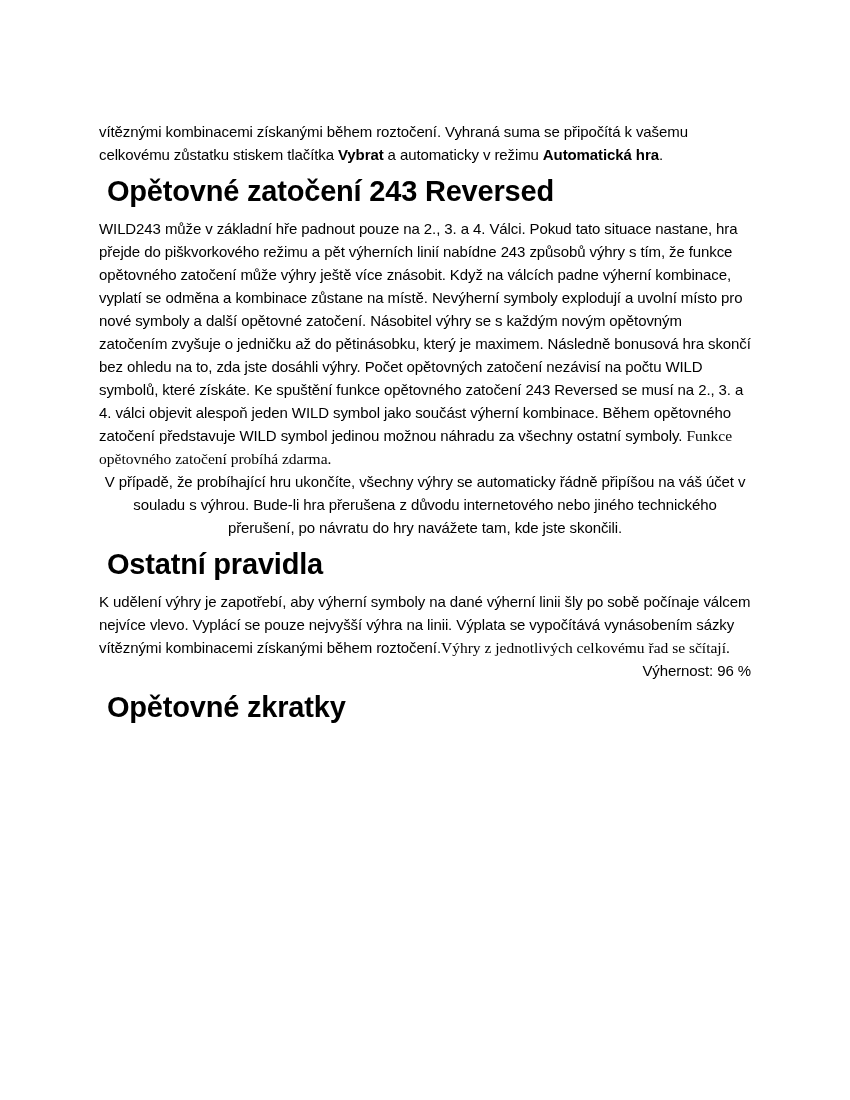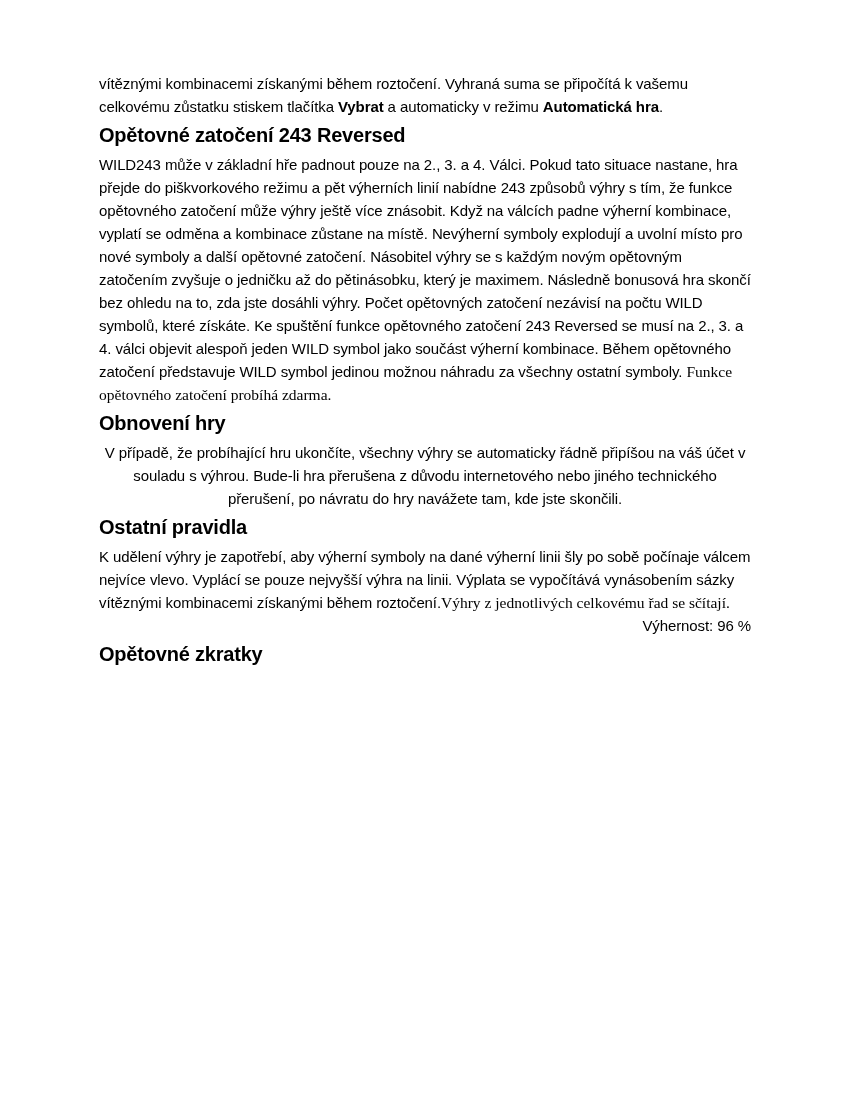--- a/index.html
+++ b/index.html
@@ -5,37 +5,37 @@
   html, body {
     margin: 0;
     padding: 0;
     background: #ffffff;
   }
   .page {
     position: relative;
     width: 850px;
     height: 1100px;
     box-sizing: border-box;
-    padding: 72px 99px 0 99px;
+    padding: 120px 99px 0 99px;
     background: #ffffff;
     color: #000000;
     font-family: "Liberation Sans", "DejaVu Sans", sans-serif;
     font-size: 15px;
     line-height: 23px;
     letter-spacing: -0.1px;
     overflow: hidden;
   }
   p.body-par {
     margin: 0;
     padding: 0;
   }
   h1.doc-heading {
-    margin: 0;
+    margin: 8px;
     padding: 0;
-    font-size: 20px;
+    font-size: 29px;
     line-height: 35px;
     font-weight: bold;
     letter-spacing: -0.2px;
     font-family: "Liberation Sans", "DejaVu Sans", sans-serif;
   }
   .bold-run { font-weight: bold; }
   .serif-run {
     font-family: "Liberation Serif", "DejaVu Serif", serif;
     font-size: 15.5px;
     letter-spacing: 0;
@@ -54,21 +54,20 @@
 <body>
 
 <div class="page">
 
   <p class="body-par mt-intro"><span>vítěznými kombinacemi získanými během roztočení. Vyhraná suma se připočítá k vašemu celkovému zůstatku stiskem tlačítka </span><span class="bold-run">Vybrat</span><span> a automaticky v režimu </span><span class="bold-run">Automatická hra</span><span>.</span></p>
 
   <h1 class="doc-heading mt-h-respin">Opětovné zatočení 243 Reversed</h1>
 
   <p class="body-par mt-p-respin"><span>WILD243 může v základní hře padnout pouze na 2., 3. a 4. Válci. Pokud tato situace nastane, hra přejde do piškvorkového režimu a pět výherních linií nabídne 243 způsobů výhry s tím, že funkce opětovného zatočení může výhry ještě více znásobit. Když na válcích padne výherní kombinace, vyplatí se odměna a kombinace zůstane na místě. Nevýherní symboly explodují a uvolní místo pro nové symboly a další opětovné zatočení. Násobitel výhry se s každým novým opětovným zatočením zvyšuje o jedničku až do pětinásobku, který je maximem. Následně bonusová hra skončí bez ohledu na to, zda jste dosáhli výhry. Počet opětovných zatočení nezávisí na počtu WILD symbolů, které získáte. Ke spuštění funkce opětovného zatočení 243 Reversed se musí na 2., 3. a 4. válci objevit alespoň jeden WILD symbol jako součást výherní kombinace. Během opětovného zatočení představuje WILD symbol jedinou možnou náhradu za všechny ostatní symboly. </span><span class="serif-run">Funkce opětovného zatočení probíhá zdarma.</span></p>
 
-  <h1 class="doc-heading mt-h-resume">Obnovení hry</h1>
 
   <p class="body-par mt-p-resume"><span>V případě, že probíhající hru ukončíte, všechny výhry se automaticky řádně připíšou na váš účet v souladu s výhrou. Bude-li hra přerušena z důvodu internetového nebo jiného technického přerušení, po návratu do hry navážete tam, kde jste skončili.</span></p>
 
   <h1 class="doc-heading mt-h-other">Ostatní pravidla</h1>
 
   <p class="body-par mt-p-other"><span>K udělení výhry je zapotřebí, aby výherní symboly na dané výherní linii šly po sobě počínaje válcem nejvíce vlevo. Vyplácí se pouze nejvyšší výhra na linii. Výplata se vypočítává vynásobením sázky vítěznými kombinacemi získanými během roztočení.</span><span class="serif-run">Výhry z jednotlivých celkovému řad se sčítají.</span></p>
 
   <p class="body-par mt-p-rtp"><span>Výhernost: 96 %</span></p>
 
   <h1 class="doc-heading mt-h-shortcut">Opětovné zkratky</h1>

